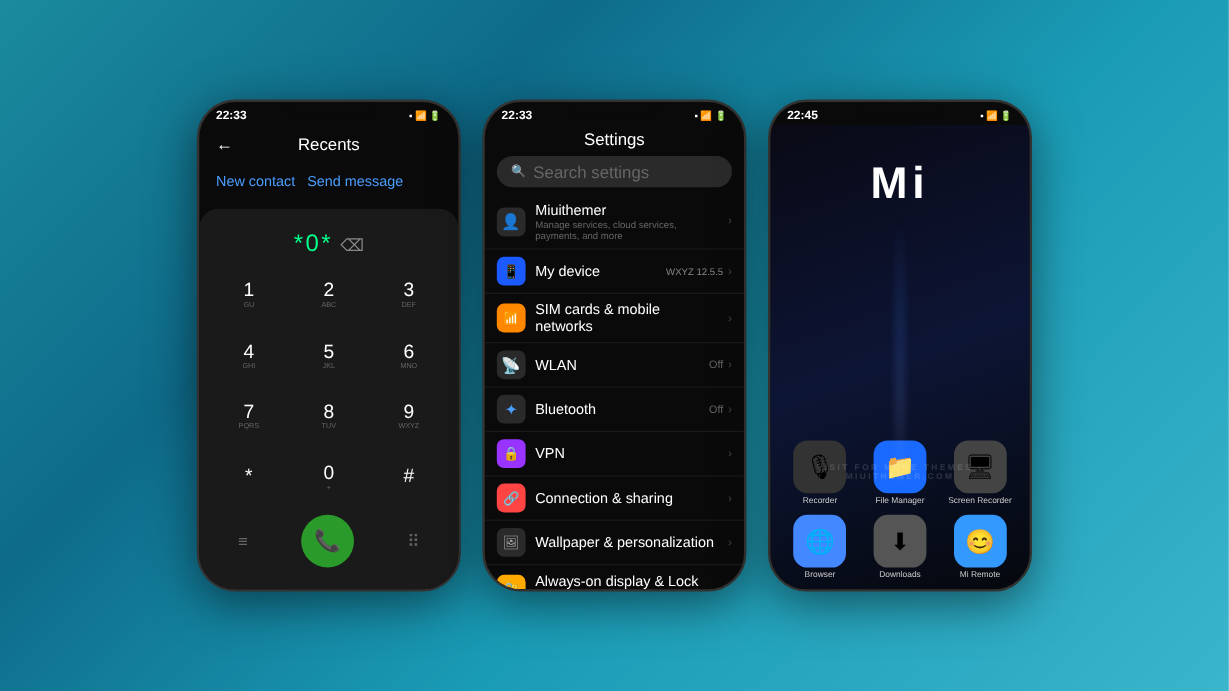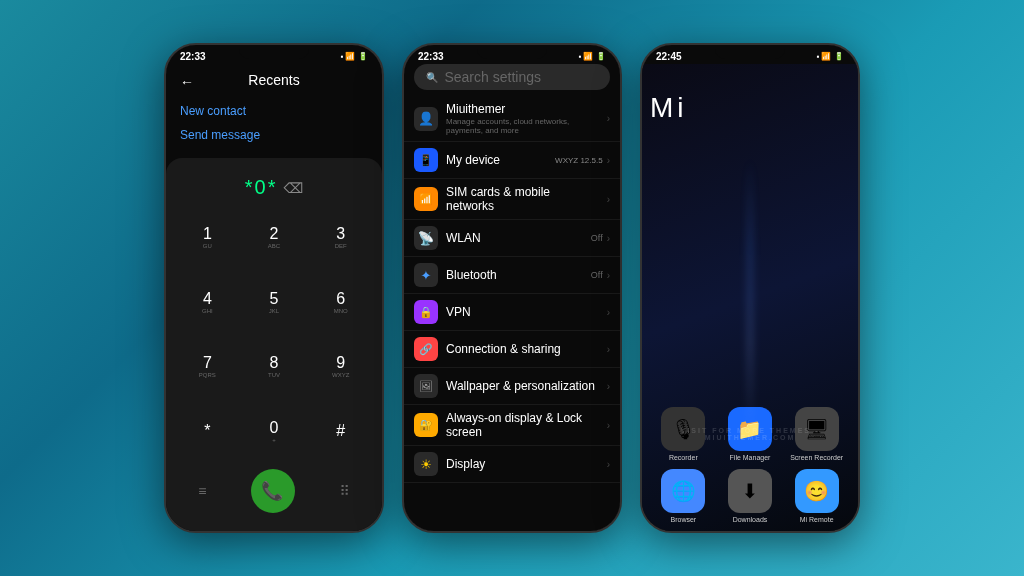--- a/index.html
+++ b/index.html
@@ -11,21 +11,21 @@
       align-items: center;
       justify-content: center;
       gap: 18px;
       font-family: 'Arial', sans-serif;
       overflow: hidden;
     }
 
     
     .phone {
       width: 220px;
-      height: 490px;
+      height: 410px;
       background: #111;
       border-radius: 32px;
       border: 2px solid #333;
       overflow: hidden;
       position: relative;
       box-shadow: 0 10px 40px rgba(0,0,0,0.5), inset 0 0 0 1px #444;
       display: flex;
       flex-direction: column;
     }
 
@@ -75,21 +75,21 @@
       align-items: center;
       padding: 8px 14px;
       gap: 8px;
     }
     .back-arrow { color: #fff; font-size: 14px; }
     .recents-title { color: #fff; font-size: 14px; font-weight: 500; flex: 1; text-align: center; margin-right: 22px; }
 
     .recents-links {
       padding: 8px 14px;
       display: flex;
-      flex-direction: column;
+      flex-direction: row;
       gap: 10px;
     }
     .recents-link {
       color: #4a9eff;
       font-size: 12px;
     }
 
     .dialer-area {
       margin-top: 8px;
       background: #1a1a1a;
@@ -207,23 +207,24 @@
     
     .home-content {
       flex: 1;
       background: linear-gradient(160deg, #0a0a15 0%, #0d1535 50%, #05080d 100%);
       display: flex;
       flex-direction: column;
       padding: 8px;
       position: relative;
     }
     .mi-logo {
+      text-align: center;
       color: #fff;
-      font-size: 28px;
-      font-weight: 400;
+      font-size: 37px;
+      font-weight: 700;
       letter-spacing: 4px;
       padding: 20px 0 16px;
     }
 
     
     .glow-line {
       position: absolute;
       top: 20%;
       left: 50%;
       transform: translateX(-50%);
@@ -356,31 +357,32 @@
 </div>
 
 <div class="phone">
   <div class="notch"></div>
   <div class="phone-inner">
     <div class="status-bar">
       <span class="status-time">22:33</span>
       <span class="status-icons">▪ 📶 🔋</span>
     </div>
     <div class="settings-content">
+      <div class="settings-title">Settings</div>
       <div class="search-bar">
         <span class="search-icon-s">🔍</span>
         <span class="search-text">Search settings</span>
       </div>
       <div class="settings-list">
 
         <div class="setting-item">
           <div class="setting-icon" style="background:#2a2a2a;color:#aaa;">👤</div>
           <div class="setting-info">
             <div class="setting-name">Miuithemer</div>
-            <div class="setting-sub">Manage accounts, cloud networks, payments, and more</div>
+            <div class="setting-sub">Manage services, cloud services, payments, and more</div>
           </div>
           <div class="setting-right">
             <span class="setting-arrow">›</span>
           </div>
         </div>
 
         <div class="setting-item">
           <div class="setting-icon" style="background:#1a5aff;font-size:11px;color:#fff;">📱</div>
           <div class="setting-info">
             <div class="setting-name">My device</div>

